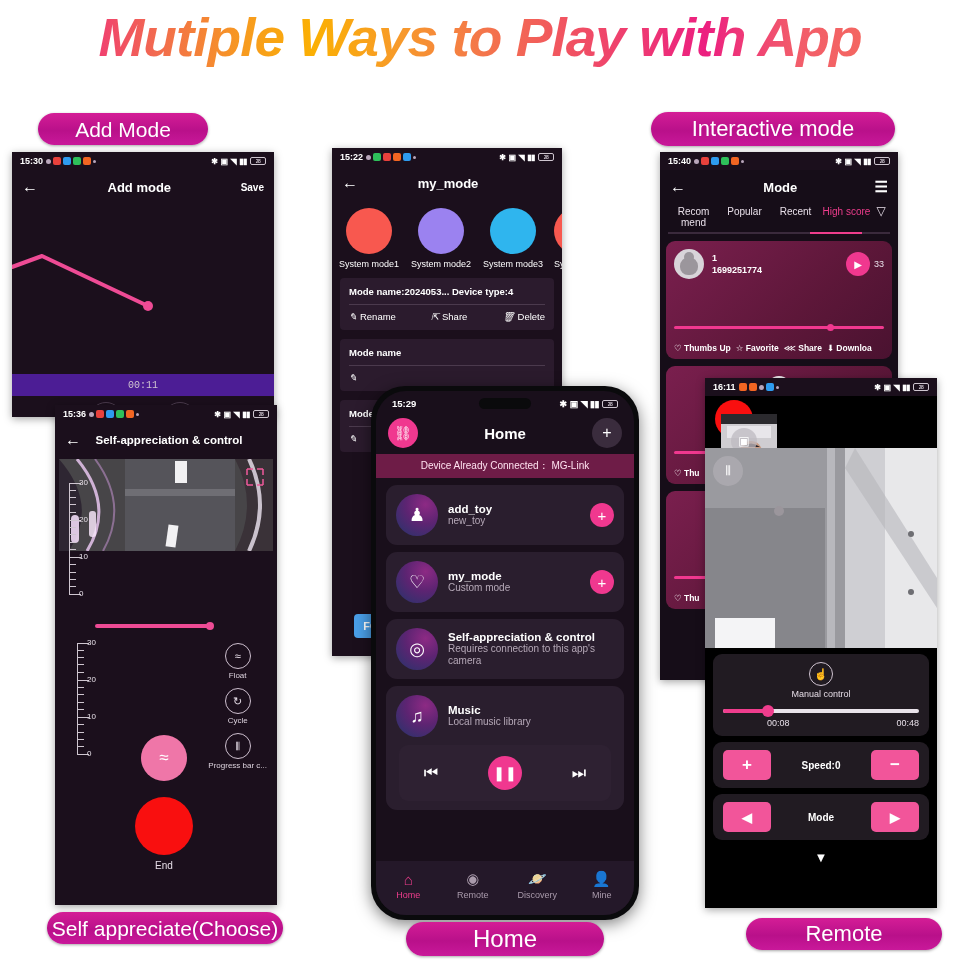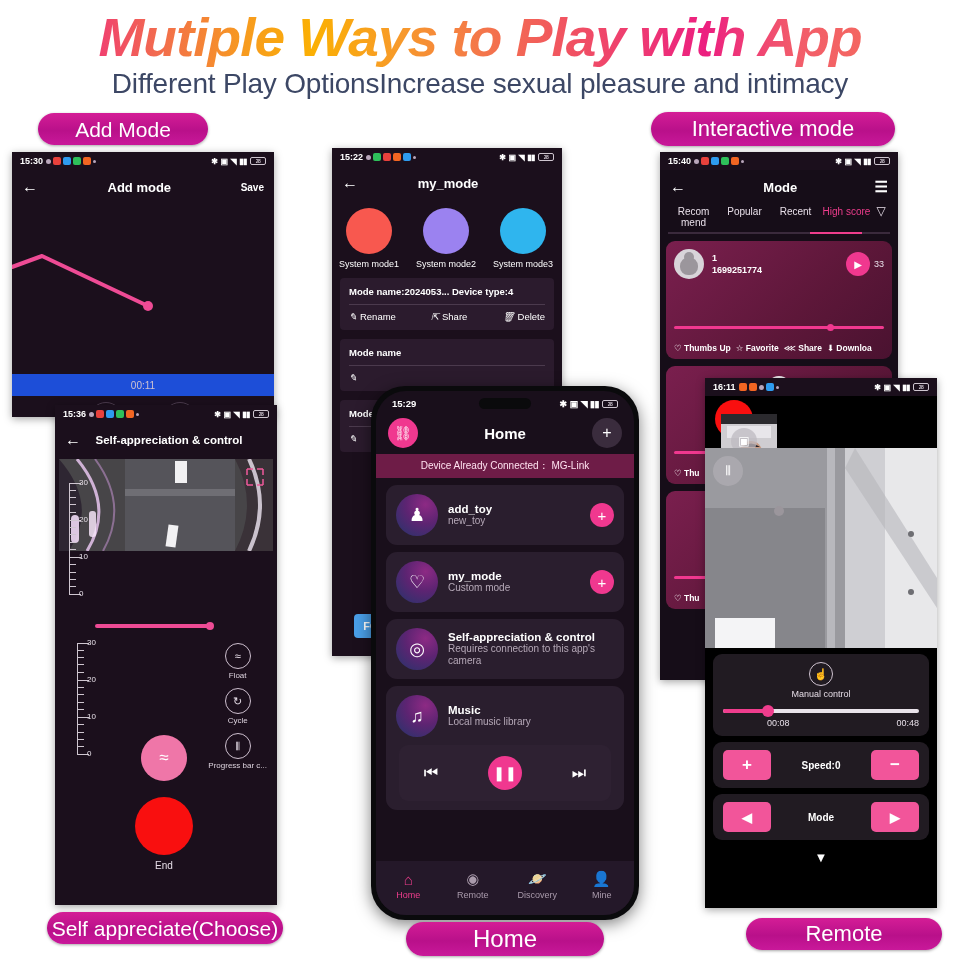--- a/index.html
+++ b/index.html
@@ -70,29 +70,29 @@
     display: flex; align-items: center; height: 34px; padding: 0 10px;
     color: #fff; font-size: 13px; font-weight: bold;
   }
   .navbar .back { font-size: 16px; font-weight: normal; }
   .navbar .navtitle { flex: 1; text-align: center; }
 
   
   #p-add { left: 12px; top: 152px; width: 262px; height: 265px; }
   .addchart { position: relative; height: 170px; background: #1b0f1c; }
   .addfooter {
-    height: 22px; background: #1d4ed8; color: #cfc3d0;
-    font-size: 10px; display: flex; align-items: center; justify-content: center;
+    height: 22px; background: #4c1d95; color: #cfc3d0;
+    font-size: 10px; display: flex; align-items: center; justify-content: center; font-family: Liberation Mono, monospace;
   }
   .addbtnrow { height: 40px; background: #1b0f1c; display: flex; justify-content: center; gap: 40px; padding-top: 6px;}
   .circbtn { width: 34px; height: 34px; border-radius: 50%; border: 1.5px solid #4a3a4c; }
 
   
   #p-mymode { left: 332px; top: 148px; width: 230px; height: 508px; background:#1b0f1c; }
-  .modecircles { display: flex; gap: 15px; padding: 8px 6px 0 6px; }
+  .modecircles { display: flex; gap: 10px; padding: 8px 6px 0 6px; }
   .mc { text-align: center; width: 62px; flex: none; }
   .mc .dot { width: 46px; height: 46px; border-radius: 50%; margin: 0 auto; }
   .mc .lbl { font-size: 9px; color: #fff; margin-top: 5px; white-space: nowrap; }
   .modecard {
     margin: 9px 8px 0 8px; background: #2b1b2d; border-radius: 4px; padding: 8px 9px;
   }
   .modecard .mname { font-size: 9.5px; color: #fff; font-weight: bold; white-space: nowrap; overflow: hidden; }
   .modecard .divider { height: 1px; background: #4b3a4d; margin: 7px 0 6px 0; }
   .modeacts { display: flex; justify-content: space-between; color: #fff; font-size: 9.5px; }
   .modeacts span { display: flex; align-items: center; gap: 3px; }
@@ -215,21 +215,20 @@
   .tabitem { flex: 1; text-align: center; color: #a99aab; font-size: 9px; }
   .tabitem .ti { font-size: 15px; display: block; margin-bottom: 2px; }
   .tabitem.active { color: #ef3d8d; }
 </style>
 </head>
 <body>
 
 <div class="stage">
 
   <div class="title">Mutiple Ways to Play with App</div>
-  <div class="subtitle">Different Play OptionsIncrease sexual pleasure and intimacy</div>
 
   <div class="pill" style="left:38px; top:113px; width:170px; height:32px; font-size:21px;">Add Mode</div>
 
   <div class="panel" id="p-add">
     <div class="statusbar">
       <span>15:30</span>
       <span class="sb-icons">
         <i class="sb-app" style="background:#b9a6bb;border-radius:50%;width:5px;height:5px"></i>
         <i class="sb-app" style="background:#e8413c"></i>
         <i class="sb-app" style="background:#2e9bef"></i>

